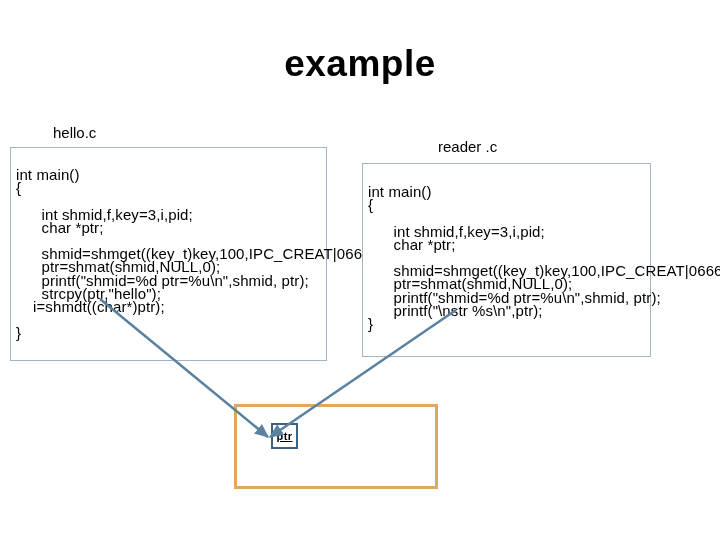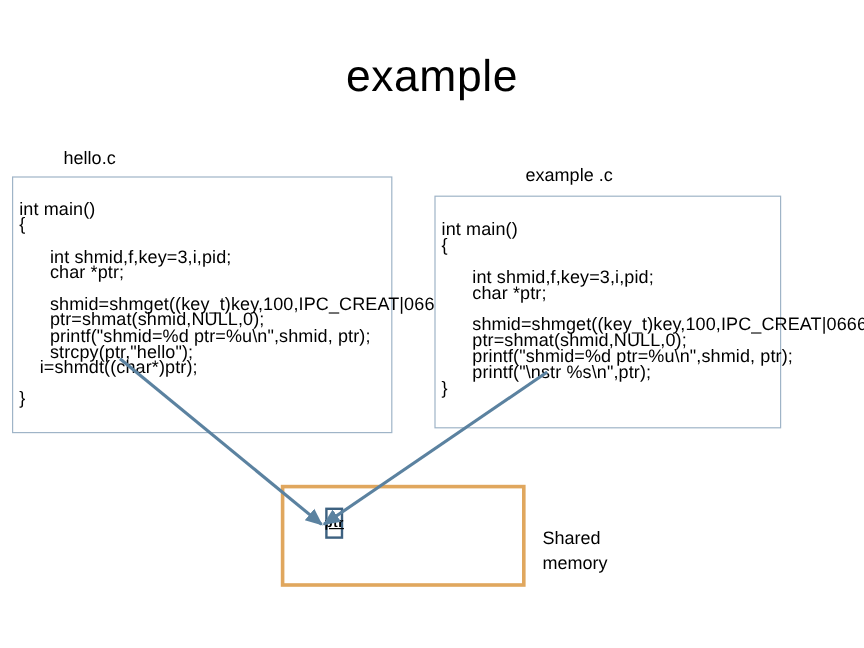--- a/index.html
+++ b/index.html
@@ -24,21 +24,21 @@
   }
 
   #slide-title {
     position: absolute;
     left: 0;
     top: 44px;
     width: 720px;
     text-align: center;
     font-size: 37px;
     line-height: 1.1;
-    font-weight: 400;
+    font-weight: 700;
     letter-spacing: 0.5px;
     color: #000000;
   }
 
   .file-label {
     position: absolute;
     font-size: 15px;
     font-weight: 400;
     color: #000000;
     white-space: nowrap;
@@ -85,21 +85,21 @@
     height: 85px;
     border: 3px solid #e0a75e;
     box-sizing: border-box;
     background: transparent;
   }
 
   #ptr-box {
     position: absolute;
     left: 271px;
     top: 423px;
-    width: 15px;
+    width: 27px;
     height: 26px;
     border: 2px solid #3d6180;
     box-sizing: border-box;
     background: #ffffff;
     display: flex;
     align-items: center;
     justify-content: center;
     text-decoration: underline;
   }
   #ptr-box-label {
@@ -144,42 +144,40 @@
       char *ptr;
 
       shmid=shmget((key_t)key,100,IPC_CREAT|0666);
       ptr=shmat(shmid,NULL,0);
       printf("shmid=%d ptr=%u\n",shmid, ptr);
       strcpy(ptr,"hello");
     i=shmdt((char*)ptr);
 
 }</pre>
 
-  <div class="file-label" id="reader-label">example .c</div>
+  <div class="file-label" id="reader-label">reader .c</div>
   <div class="code-box" id="reader-code-box"></div>
   <pre class="code-text" id="reader-code">int main()
 {
 
       int shmid,f,key=3,i,pid;
       char *ptr;
 
       shmid=shmget((key_t)key,100,IPC_CREAT|0666);
       ptr=shmat(shmid,NULL,0);
       printf("shmid=%d ptr=%u\n",shmid, ptr);
       printf("\nstr %s\n",ptr);
 }</pre>
 
   <div id="shared-memory-box"></div>
 
   <div id="ptr-box">
     <span id="ptr-box-label">ptr</span>
   </div>
 
-  <div id="shared-memory-label">Shared
-memory</div>
 
   <svg id="connector-layer" viewBox="0 0 720 540" width="720" height="540" xmlns="http://www.w3.org/2000/svg">
     <defs>
       <marker id="arrowhead" markerWidth="6" markerHeight="6" refX="5" refY="3" orient="auto" markerUnits="strokeWidth">
         <path d="M0,0.6 L5.5,3 L0,5.4 z" fill="#5b82a0"></path>
       </marker>
     </defs>
     <line x1="100" y1="299" x2="268" y2="437" stroke="#5b82a0" stroke-width="2.6" marker-end="url(#arrowhead)"></line>
     <line x1="456" y1="310" x2="270" y2="437" stroke="#5b82a0" stroke-width="2.6" marker-end="url(#arrowhead)"></line>
   </svg>

